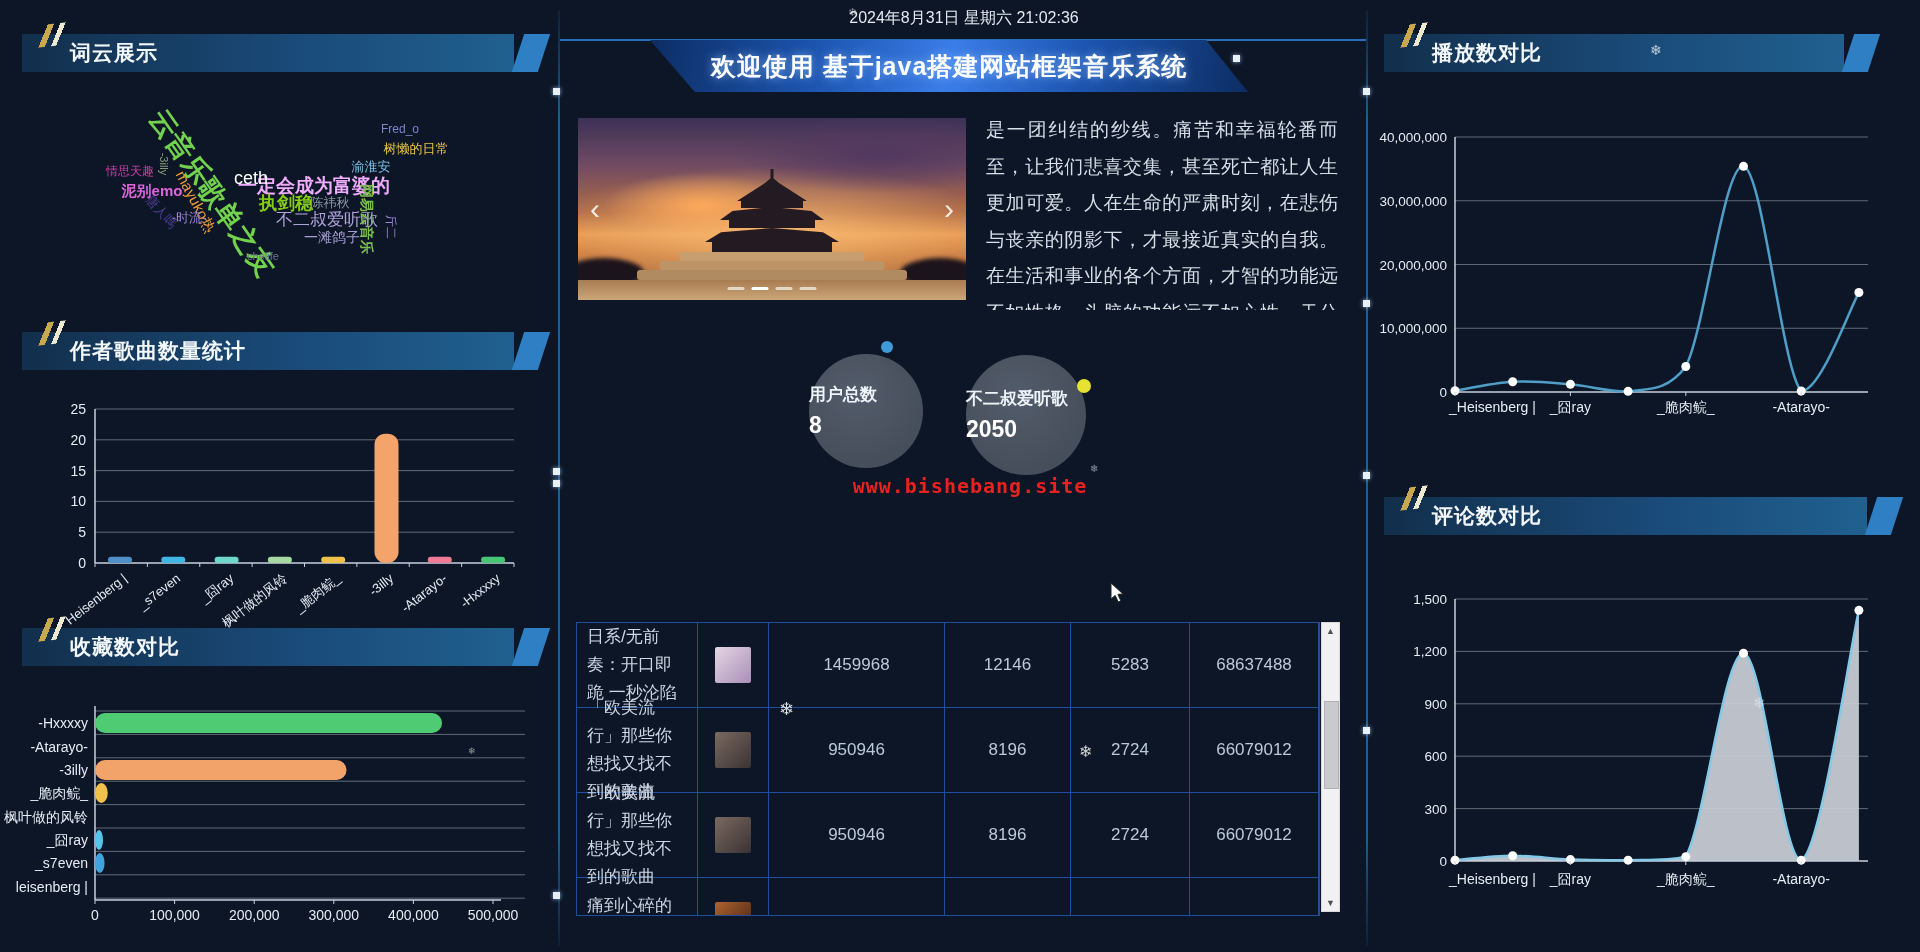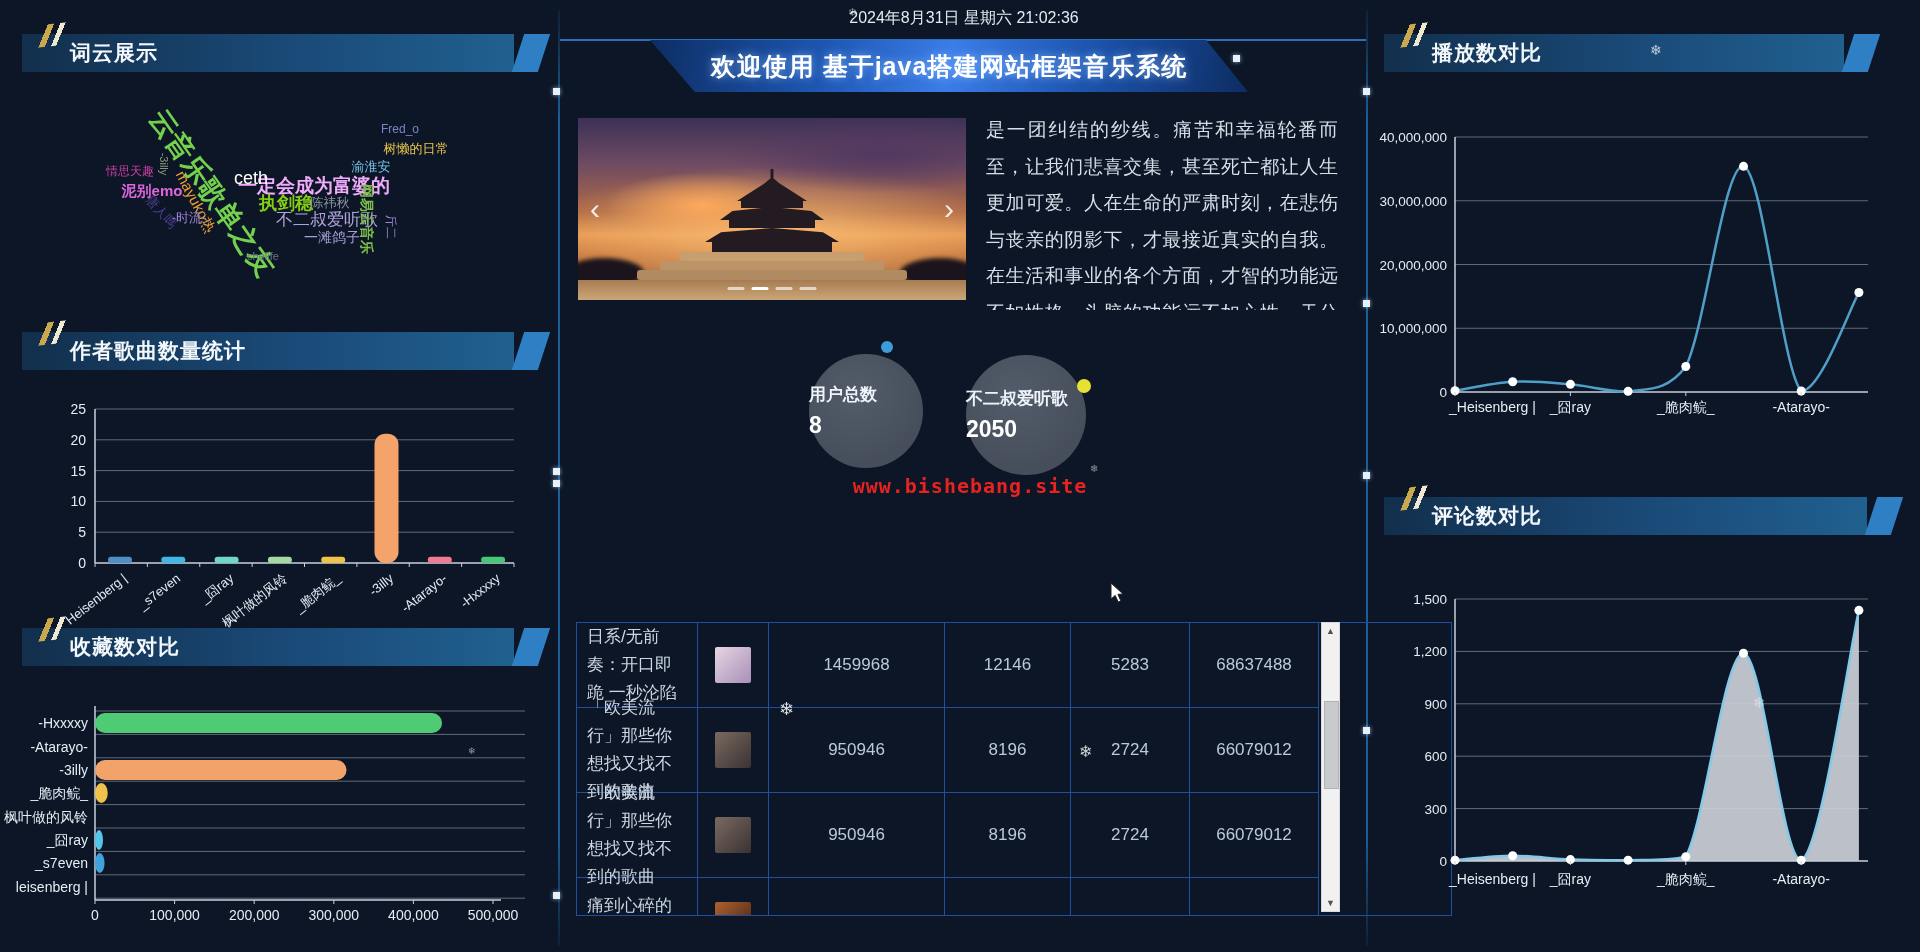--- a/index.html
+++ b/index.html
@@ -52,21 +52,21 @@
          font-size:19px;line-height:36.5px;color:#d6dfe8;text-align:justify;}
   
   .circle{position:absolute;border-radius:50%;background:radial-gradient(circle at 42% 35%,#535c6a,#464e5b 70%);
           display:flex;flex-direction:column;align-items:flex-start;justify-content:center;}
   .clabel{font-size:17px;color:#eef4fa;font-weight:bold;}
   .cvalue{font-size:23px;color:#fff;font-weight:bold;margin-top:6px;}
   .dot{position:absolute;border-radius:50%;}
   .siteurl{position:absolute;left:850px;top:474px;width:240px;text-align:center;
            font-family:"DejaVu Sans Mono",monospace;font-size:20px;font-weight:bold;color:#e8221e;letter-spacing:1px;}
   
-  .tbl{position:absolute;left:576px;top:622px;width:876px;height:294px;overflow:hidden;
+  .tbl{position:absolute;left:576px;top:622px;width:744px;height:294px;overflow:hidden;
        border:1px solid #1d4f9e;box-sizing:border-box;display:grid;
        grid-template-columns:121px 71px 176px 126px 119px 129px;grid-auto-rows:85px;}
   .td{border-right:1px solid #1d4f9e;border-bottom:1px solid #1d4f9e;display:flex;align-items:center;
       justify-content:center;color:#bcc9d8;font-size:17px;box-sizing:border-box;}
   .td.title{justify-content:flex-start;align-items:center;padding:6px 10px;line-height:1.65;color:#ccd7e3;}
   .avatar{width:36px;height:36px;border-radius:2px;}
   
   .sb{position:absolute;left:1321px;top:622px;width:19px;height:290px;background:#f1f1f1;border:1px solid #d9d9d9;box-sizing:border-box;}
   .sb-btn{position:absolute;left:0;width:100%;height:16px;background:#f1f1f1;color:#505050;font-size:9px;
           text-align:center;line-height:16px;cursor:pointer;}

